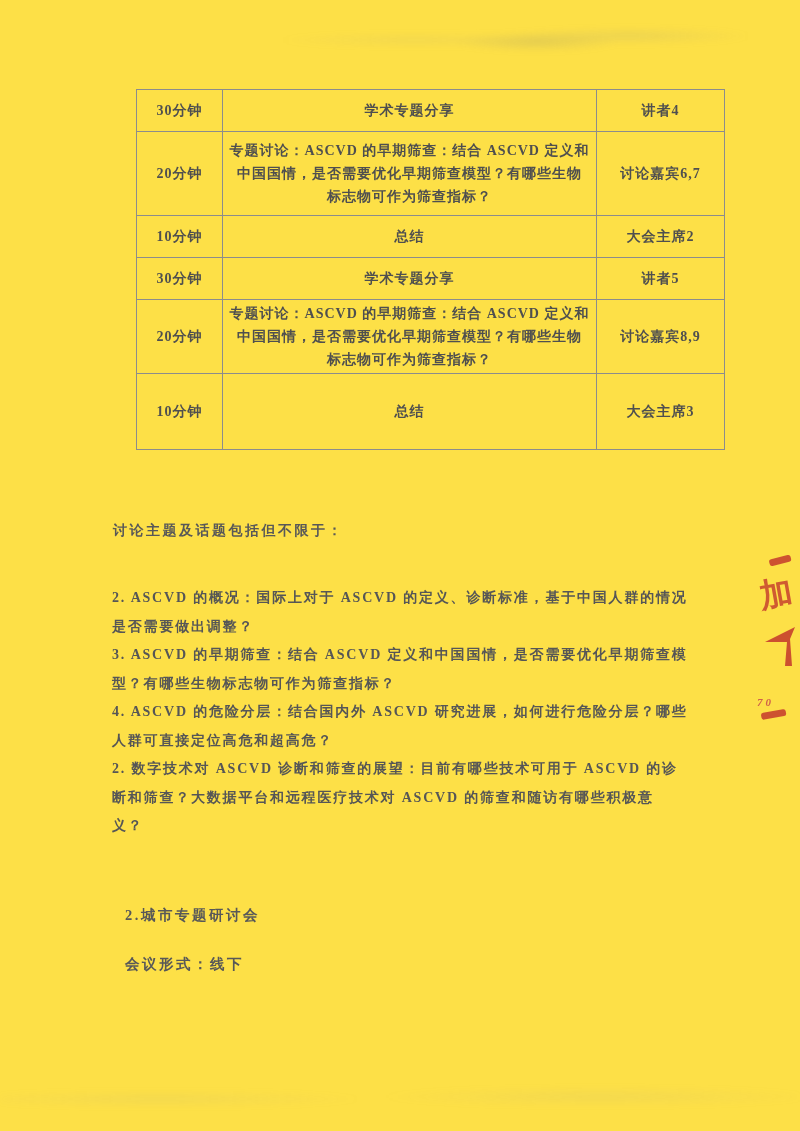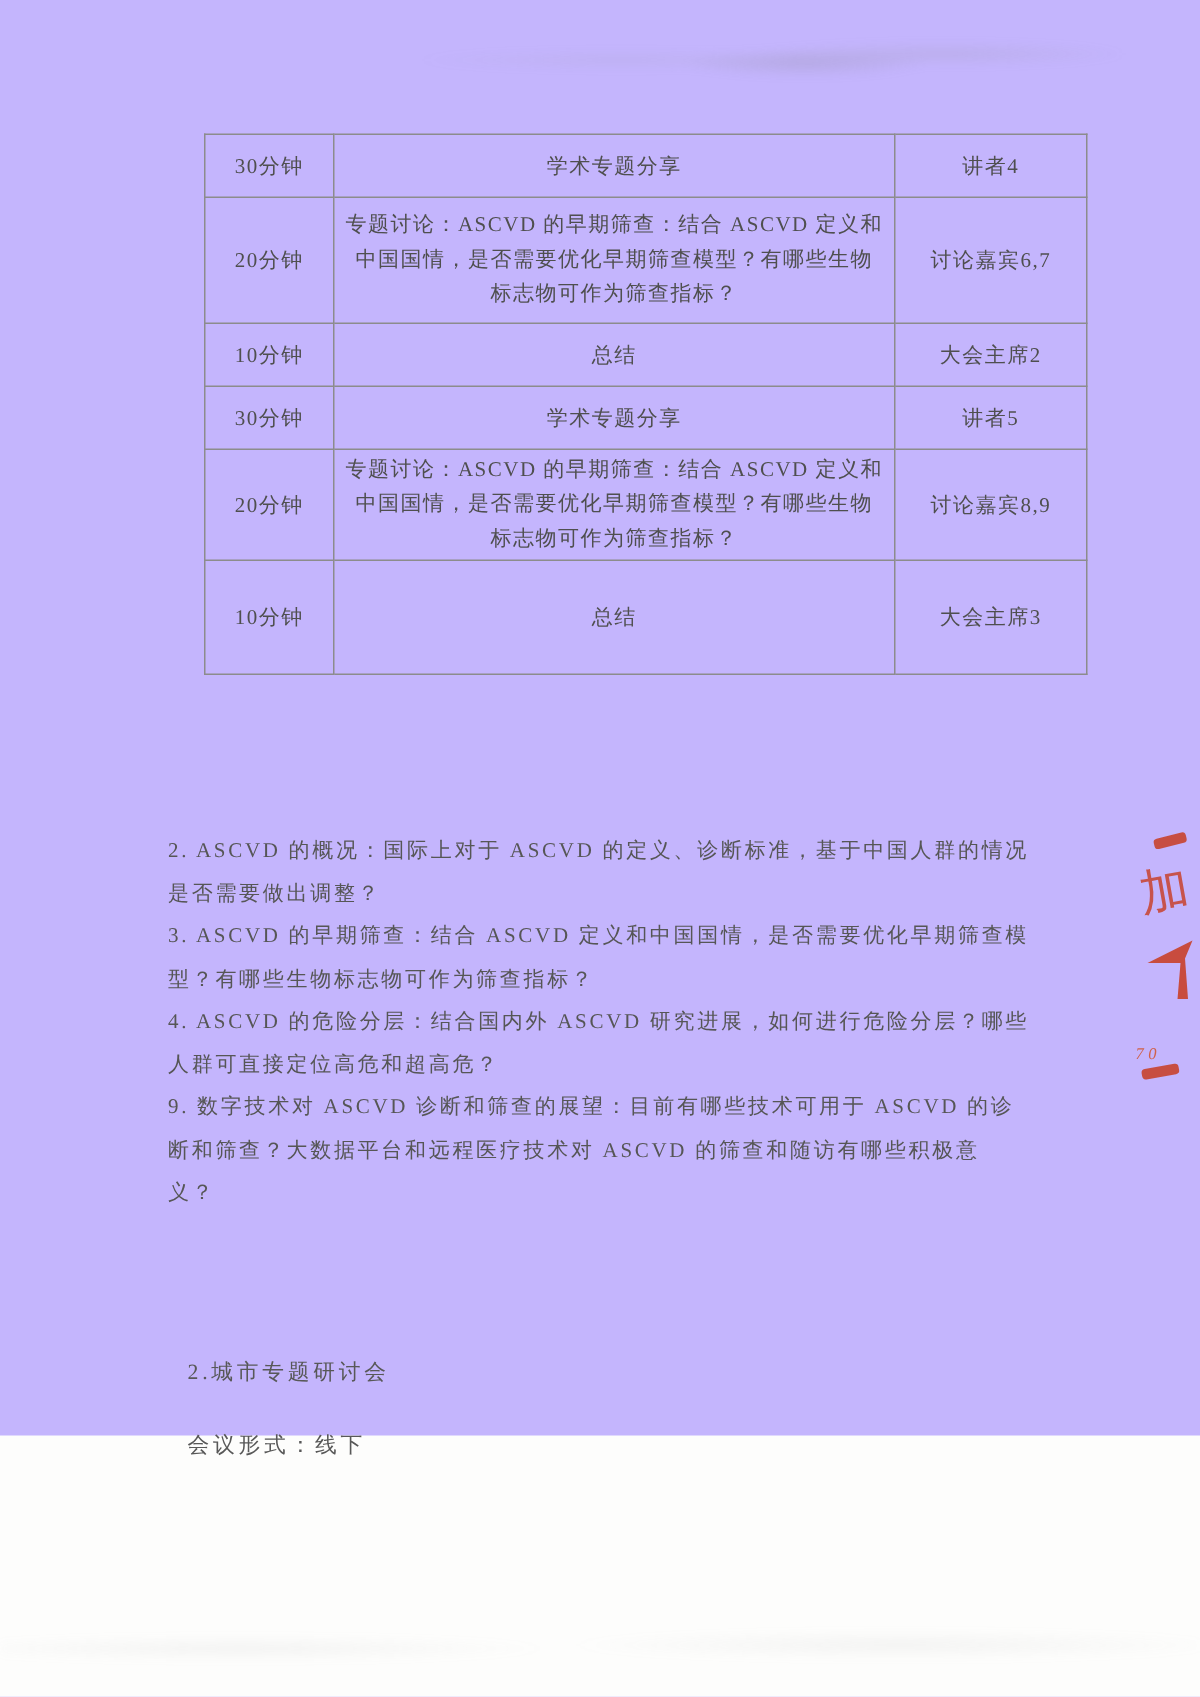--- a/index.html
+++ b/index.html
@@ -6,24 +6,25 @@
     margin: 0;
     padding: 0;
     width: 800px;
     height: 1131px;
     overflow: hidden;
     background: #fdfdfc;
   }
   .page {
     position: relative;
     width: 800px;
-    height: 957px;
-    background: #c4b5fd;
+    height: 1131px;
+    background: #fde047;
     font-family: "Liberation Serif", "DejaVu Serif", serif;
     color: #555;
+    font-weight: bold;
   }
 
   
   .smudge-top {
     position: absolute;
     left: 140px; top: 20px;
     width: 610px; height: 40px;
     background:
       radial-gradient(ellipse 120px 14px at 65% 55%, rgba(120,120,120,0.18), rgba(120,120,120,0) 70%),
       radial-gradient(ellipse 180px 12px at 80% 40%, rgba(140,140,140,0.15), rgba(140,140,140,0) 70%),
@@ -75,21 +76,21 @@
   
   .discussion-intro {
     position: absolute;
     left: 113px; top: 522px;
     font-size: 14px;
     letter-spacing: 2.5px;
     color: #585858;
   }
   .discussion-items {
     position: absolute;
-    left: 112px; top: 554px;
+    left: 112px; top: 584px;
     width: 582px;
     font-size: 14px;
     line-height: 28.5px;
     letter-spacing: 1.8px;
     color: #565656;
   }
   .discussion-items p {
     margin: 0;
     white-space: pre-line;
   }
@@ -156,29 +157,30 @@
       <td>讨论嘉宾8,9</td>
     </tr>
     <tr>
       <td>10分钟</td>
       <td>总结</td>
       <td>大会主席3</td>
     </tr>
   </tbody>
     </table>
 
+  <div class="discussion-intro">讨论主题及话题包括但不限于：</div>
 
   <div class="discussion-items">
     <p>2. ASCVD 的概况：国际上对于 ASCVD 的定义、诊断标准，基于中国人群的情况
 是否需要做出调整？</p>
     <p>3. ASCVD 的早期筛查：结合 ASCVD 定义和中国国情，是否需要优化早期筛查模
 型？有哪些生物标志物可作为筛查指标？</p>
     <p>4. ASCVD 的危险分层：结合国内外 ASCVD 研究进展，如何进行危险分层？哪些
 人群可直接定位高危和超高危？</p>
-    <p>9. 数字技术对 ASCVD  诊断和筛查的展望：目前有哪些技术可用于 ASCVD 的诊
+    <p>2. 数字技术对 ASCVD  诊断和筛查的展望：目前有哪些技术可用于 ASCVD 的诊
 断和筛查？大数据平台和远程医疗技术对 ASCVD 的筛查和随访有哪些积极意
 义？</p>
   </div>
 
   <div class="city-section">
     <p>2.城市专题研讨会</p>
     <p>会议形式：线下</p>
   </div>
 
   <svg class="stamp" viewBox="0 0 54 185" xmlns="http://www.w3.org/2000/svg">

